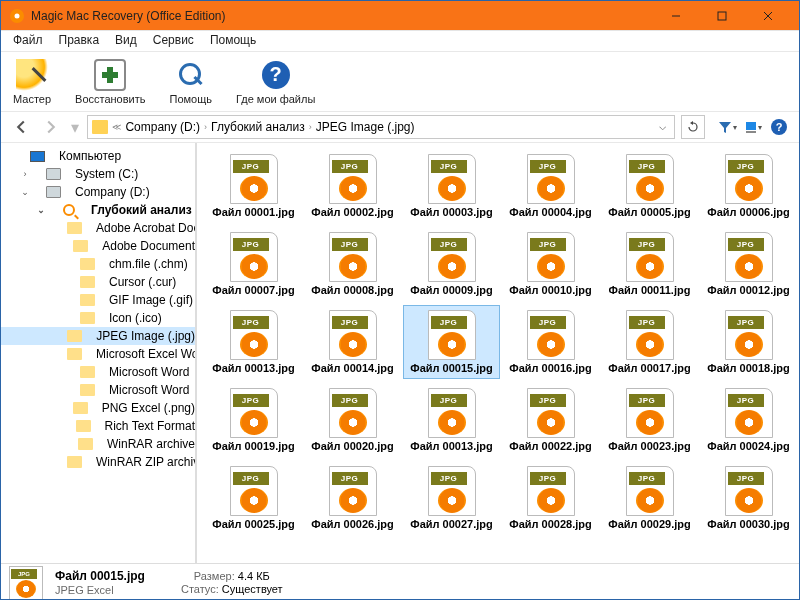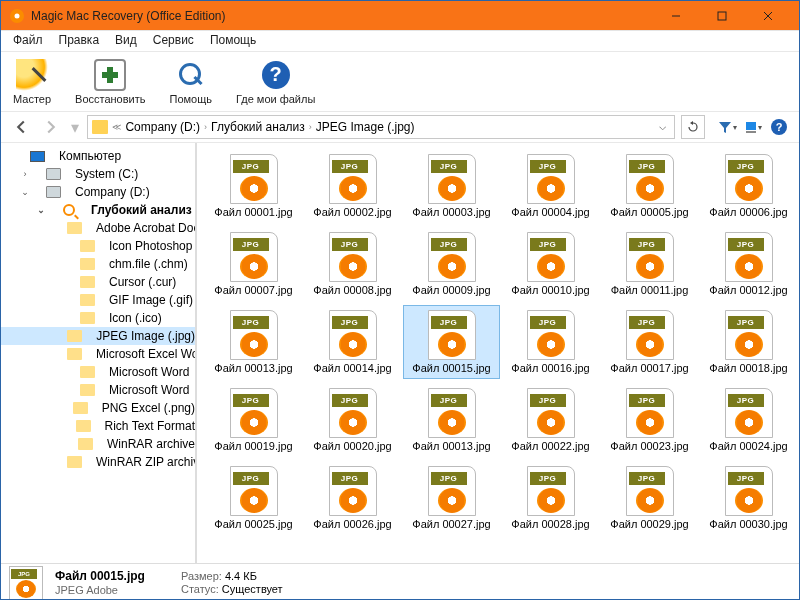--- a/index.html
+++ b/index.html
@@ -60,32 +60,32 @@
 
 
 .grid{flex:1;overflow:auto;padding:6px 2px 0 8px;background:#fff;}
 .grid-inner{display:grid;grid-template-columns:repeat(6,1fr);gap:4px 2px;}
 .file{display:flex;flex-direction:column;align-items:center;padding:4px 2px;font-size:11px;text-align:center;border:1px solid transparent;}
 .file.selected{background:#cde8ff;border:1px solid #7ab8e6;}
 .file .thumb{width:48px;height:50px;position:relative;}
 .file .paper{position:absolute;inset:0;background:#fff;border:1px solid #bbb;border-top-right-radius:8px;}
 .file .badge{position:absolute;top:6px;left:3px;width:36px;height:13px;background:#7a7a1c;color:#fff;font-size:8px;font-weight:bold;display:flex;align-items:center;justify-content:center;letter-spacing:0.5px;}
 .file .disc{position:absolute;left:10px;top:22px;width:28px;height:25px;border-radius:50%;background:radial-gradient(circle,#fff 22%,#f57c00 23% 65%,#fb8c00 66%);}
-.file .lbl{margin-top:2px;max-width:90px;overflow:hidden;white-space:nowrap;}
+.file .lbl{margin-top:2px;max-width:90px;overflow:hidden;white-space:nowrap;font-weight:bold;}
 
 
 .details{height:38px;border-top:1px solid #ddd;display:flex;align-items:center;padding:0 8px;font-size:12px;gap:12px;}
 .details .mini-thumb{width:34px;height:34px;position:relative;}
 .details .mini-thumb .paper{position:absolute;inset:0;background:#fff;border:1px solid #bbb;}
 .details .mini-thumb .badge{position:absolute;top:3px;left:2px;width:26px;height:10px;background:#7a7a1c;color:#fff;font-size:6px;font-weight:bold;display:flex;align-items:center;justify-content:center;}
 .details .mini-thumb .disc{position:absolute;left:7px;top:14px;width:20px;height:18px;border-radius:50%;background:radial-gradient(circle,#fff 22%,#f57c00 23% 65%,#fb8c00 66%);}
 .details .col{display:flex;flex-direction:column;gap:1px;}
 .details .fname{font-weight:bold;font-size:12px;}
 .details .fsub{color:#6a6a6a;font-size:11px;}
-.details .meta{display:flex;flex-direction:column;gap:1px;font-size:11px;margin-left:24px;}
+.details .meta{display:flex;flex-direction:column;gap:1px;font-size:11px;margin-left:24px;align-items:center;}
 .details .meta span .k{color:#666;}
 
 .addr-drop{font-size:9px;color:#555;margin-left:auto;padding:0 4px;}
 
 svg{display:block;}
 </style>
 </head>
 <body>
 
 <div class="titlebar">
@@ -230,21 +230,21 @@
           <span class="ic">
             <span class="fld-ico sub"></span>
           </span>
           <span>Adobe Acrobat Document</span>
         </div>
         <div class="tree-row indent-3">
           <span class="tw"></span>
           <span class="ic">
             <span class="fld-ico sub"></span>
           </span>
-          <span>Icon Photoshop</span>
+          <span>Adobe Document</span>
         </div>
         <div class="tree-row indent-3">
           <span class="tw"></span>
           <span class="ic">
             <span class="fld-ico sub"></span>
           </span>
           <span>chm.file (.chm)</span>
         </div>
         <div class="tree-row indent-3">
           <span class="tw"></span>
@@ -573,19 +573,19 @@
 </div>
 
 <div class="details">
   <div class="mini-thumb">
     <div class="paper"></div>
       <div class="badge">JPG</div>
       <div class="disc"></div>
   </div>
   <div class="col">
     <span class="fname">Файл 00015.jpg</span>
-    <span class="fsub">JPEG Adobe</span>
+    <span class="fsub">JPEG Excel</span>
   </div>
   <div class="meta">
     <span><span class="k">Размер:</span> <span>4.4 КБ</span></span>
     <span><span class="k">Статус:</span> <span>Существует</span></span>
   </div>
 </div>
 
 </body></html>

